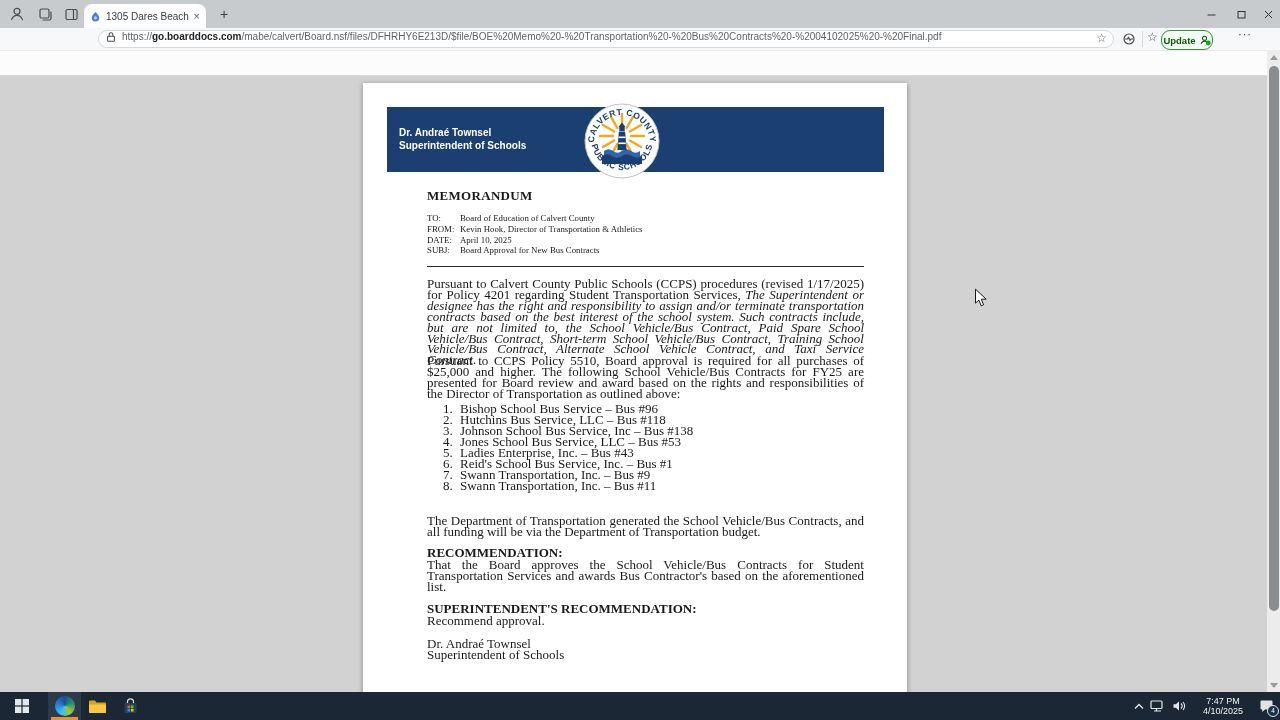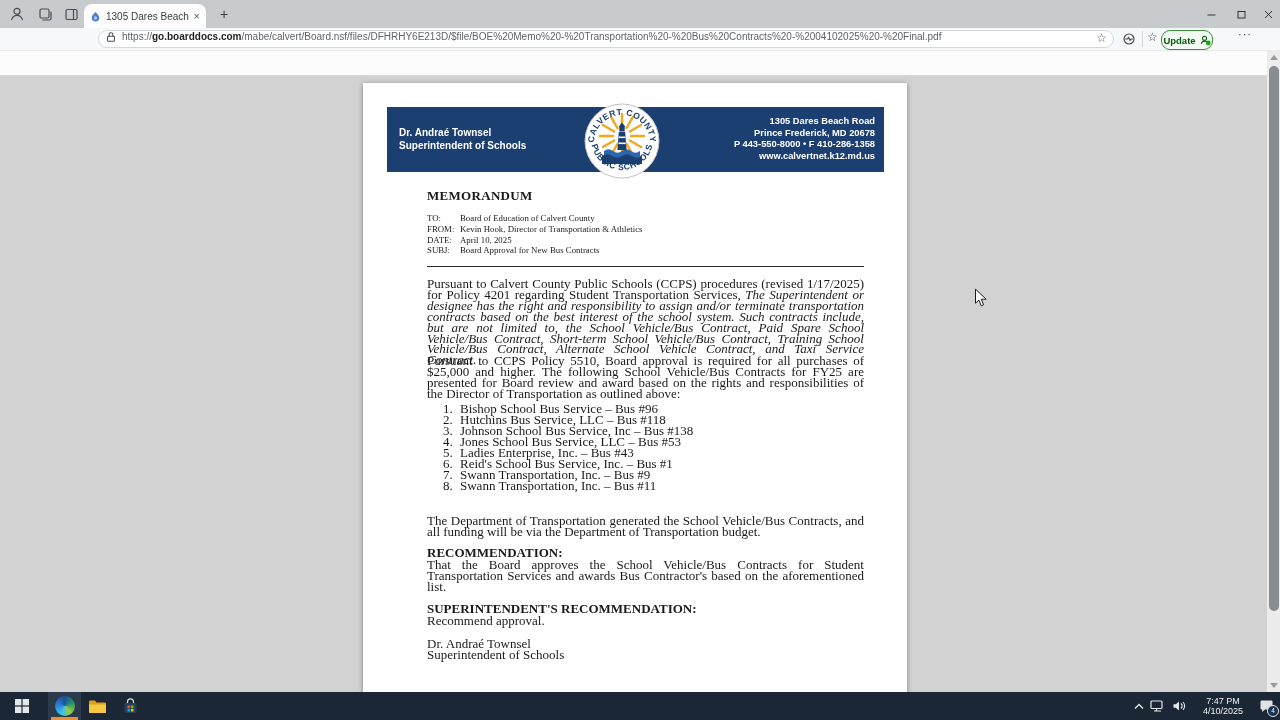--- a/index.html
+++ b/index.html
@@ -272,26 +272,20 @@
   </div>
 </div>
 
 <div id="content" class="abs">
   <div id="pdf-page">
 
     <div id="banner">
       <div class="banner-left">
         <div>Dr. Andraé Townsel</div>
         <div>Superintendent of Schools</div>
-      </div>
-      <div class="banner-right">
-        <div>1305 Dares Beach Road</div>
-        <div>Prince Frederick, MD 20678</div>
-        <div>P 443-550-8000 • F 410-286-1358</div>
-        <div>www.calvertnet.k12.md.us</div>
       </div>
     </div>
 
     <svg class="abs" style="left:221px;top:20px" width="76" height="76" viewBox="0 0 76 76">
       <defs>
         <path id="topArc" d="M 10,40 A 28,28 0 0 1 66,40"></path>
         <path id="botArc" d="M 7,36 A 31,31 0 0 0 69,36"></path>
         <clipPath id="logoClip">
             <circle cx="38" cy="38" r="33"></circle>
           </clipPath>

